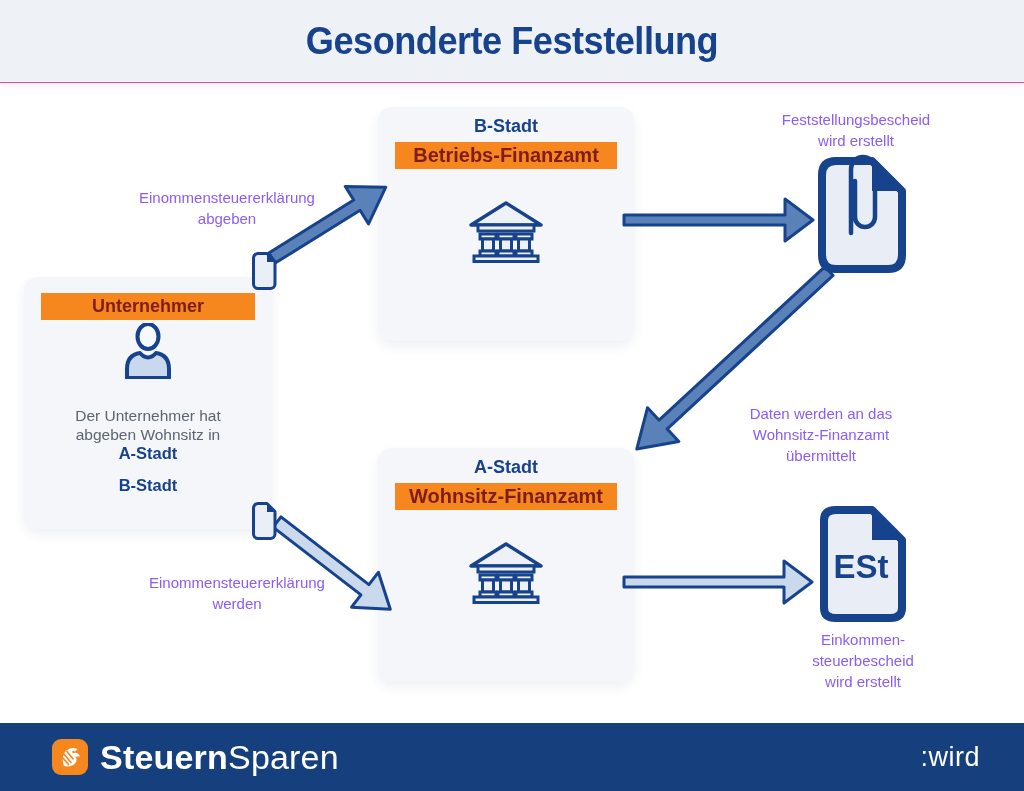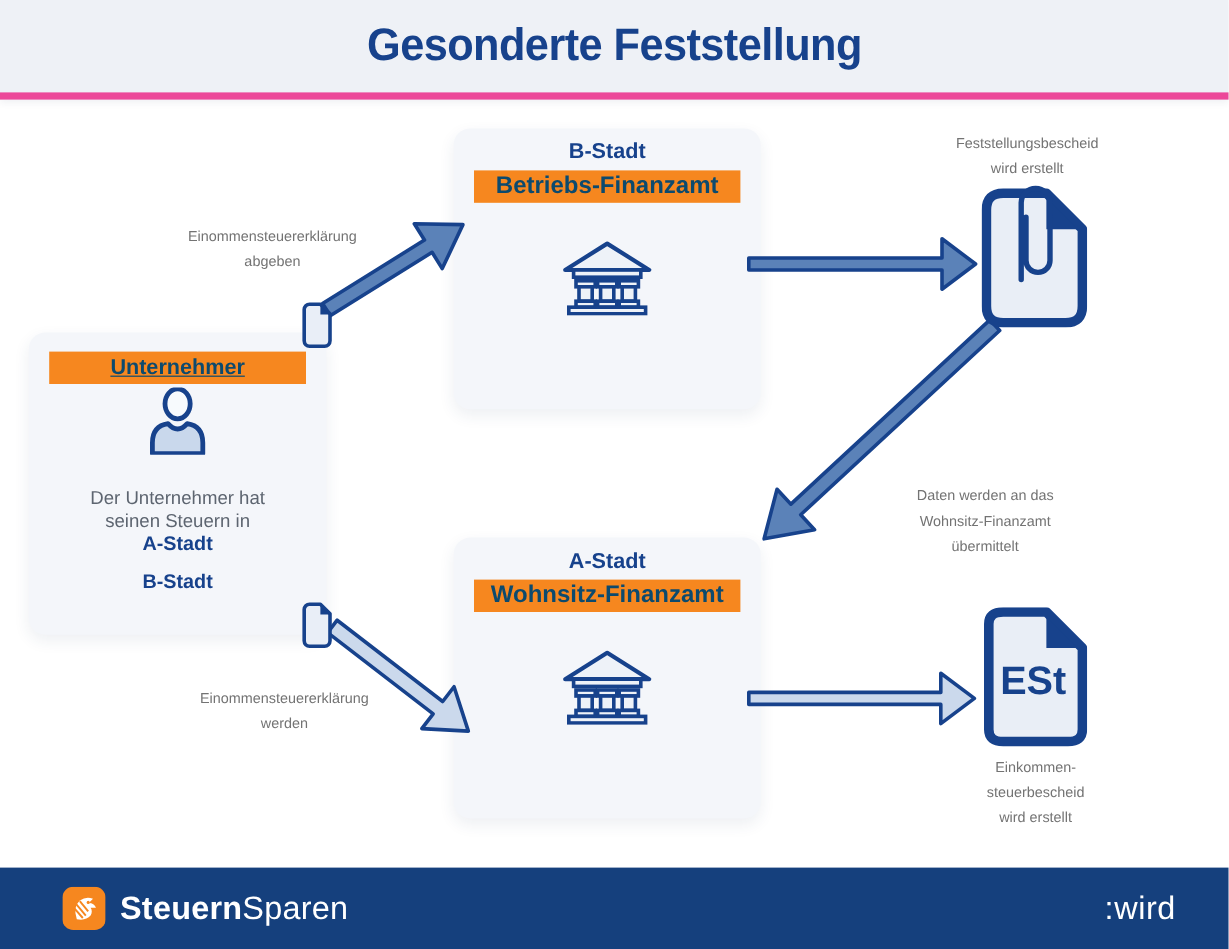--- a/index.html
+++ b/index.html
@@ -4,60 +4,60 @@
 <style>
   * { margin:0; padding:0; box-sizing:border-box; }
   html,body { background:#ffffff; }
   .page {
     position:relative; width:1024px; height:791px; overflow:hidden;
     font-family:"Liberation Sans", sans-serif; background:#ffffff;
   }
   
   .header {
     position:absolute; left:0; top:0; width:1024px; height:83px;
-    background:#eef1f6; border-bottom:6px solid #ec4899;
+    background:#eef1f6; border-bottom:1px solid #ec4899;
     box-shadow:0 3px 6px rgba(40,60,100,0.07);
     display:flex; align-items:center; justify-content:center;
   }
   .title {
     color:#17428c; font-size:38px; font-weight:700; letter-spacing:-0.5px;
     transform:scaleX(0.95);
   }
   
   .card {
     position:absolute; background:#f4f6fa; border-radius:14px;
     box-shadow:0 5px 12px rgba(40,60,100,0.08);
   }
   .card-entrepreneur { left:24px; top:277px; width:248px; height:252px; }
   .card-office-top   { left:378px; top:107px; width:256px; height:234px; }
   .card-office-bottom{ left:378px; top:448px; width:256px; height:234px; }
   .banner {
     position:absolute; left:17px; right:17px; height:27px;
-    background:#f6871f; color:#0c4a6e; font-weight:700;
+    background:#f6871f; color:#7f1d1d; font-weight:700;
     display:flex; align-items:center; justify-content:center;
   }
-  .card-entrepreneur .banner { top:16px; font-size:18px;text-decoration:underline; }
+  .card-entrepreneur .banner { top:16px; font-size:18px; }
   .card-office-top .banner, .card-office-bottom .banner { top:35px; font-size:20px; }
   .city-heading {
     position:absolute; top:9px; left:0; width:100%; text-align:center;
     color:#17428c; font-size:18px; font-weight:700;
   }
   .person-wrap { position:absolute; top:46px; left:0; width:100%; display:flex; justify-content:center; }
   .bank-wrap   { position:absolute; top:92px; left:0; width:100%; display:flex; justify-content:center; }
   .card-text {
     position:absolute; left:0; width:100%; text-align:center;
     color:#5d6570; font-size:15.5px; line-height:19px; white-space:pre-line;
   }
   .card-text .city-strong { color:#17428c; font-weight:700; font-size:16.5px; display:block; }
   .text-residence { top:110px; }
   .text-company   { top:180px; }
   
   .diagram-label {
-    position:absolute; text-align:center; color:#737373;
-    font-size:12px; line-height:21px; white-space:pre-line;
+    position:absolute; text-align:center; color:#8b5cf6;
+    font-size:15px; line-height:21px; white-space:pre-line;
   }
   .label-feststellungserklaerung { left:117px; top:187px; width:220px; }
   .label-feststellungsbescheid   { left:746px; top:109px; width:220px; }
   .label-daten                   { left:711px; top:359px; width:220px;margin-top:44px; }
   .label-einkommensteuererklaerung { left:116px; top:572px; width:242px; }
   .label-est-bescheid            { left:753px; top:629px; width:220px; }
   
   .arrows-layer { position:absolute; left:0; top:0; pointer-events:none; }
   .doc-small { position:absolute; width:28px; height:40px; }
   .doc-small-1 { left:250px; top:251px; }
@@ -66,21 +66,21 @@
   .doc-big-2 { position:absolute; left:820px; top:506px; width:86px; height:116px; }
   .est-text { font-family:"Liberation Sans", sans-serif; font-weight:700; font-size:33px; fill:#17428c; }
   
   .footer {
     position:absolute; left:0; top:723px; width:1024px; height:68px;
     background:#15407d; display:flex; align-items:center; justify-content:space-between;
     padding:0 44px 0 52px; color:#ffffff;
   }
   .brand { display:flex; align-items:center; gap:12px; }
   .brand-logo { width:36px; height:36px; display:block; }
-  .brand-text { font-size:27px; letter-spacing:0.2px; }
+  .brand-text { font-size:34px; letter-spacing:0.2px; }
   .brand-text .bold { font-weight:700; }
   .brand-text .light { font-weight:400; }
   .buhl { font-size:27px; font-weight:400; letter-spacing:0.5px; }
 </style>
 </head>
 <body>
 
 <div class="page">
 
   <div class="header">
@@ -90,21 +90,21 @@
   <div class="card card-entrepreneur">
     <div class="banner">Unternehmer</div>
     <div class="person-wrap">
       <svg width="58" height="56" viewBox="0 0 58 56">
         <ellipse cx="29" cy="13.5" rx="10.5" ry="12.5" fill="#f7fafd" stroke="#17428c" stroke-width="4"></ellipse>
         <path d="M8 55 V46 Q8 32 21 30 Q29 39 37 30 Q50 32 50 46 V55 Z" fill="#c9d8ec" stroke="#17428c" stroke-width="4" stroke-linejoin="round"></path>
       </svg>
     </div>
     <div class="card-text text-residence">
       <span>Der Unternehmer hat
-seinen Steuern in</span>
+abgeben Wohnsitz in</span>
       <span class="city-strong">A-Stadt</span>
     </div>
     <div class="card-text text-company">
       <span class="city-strong">B-Stadt</span>
     </div>
   </div>
 
   <div class="card card-office-top">
     <div class="city-heading">B-Stadt</div>
     <div class="banner">Betriebs-Finanzamt</div>

